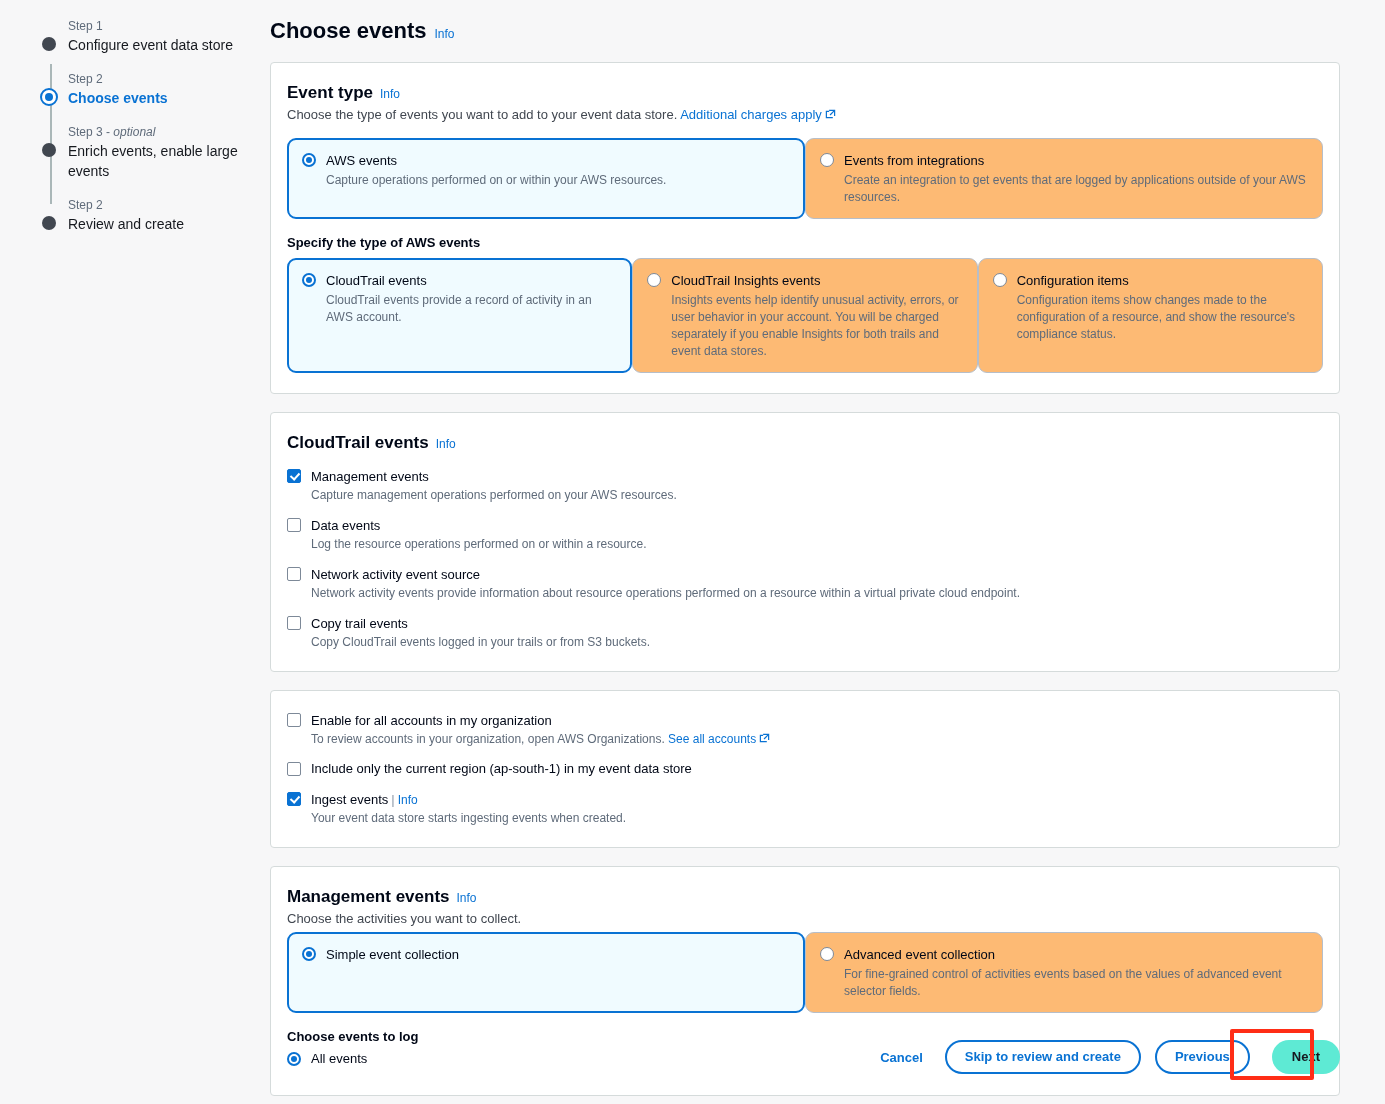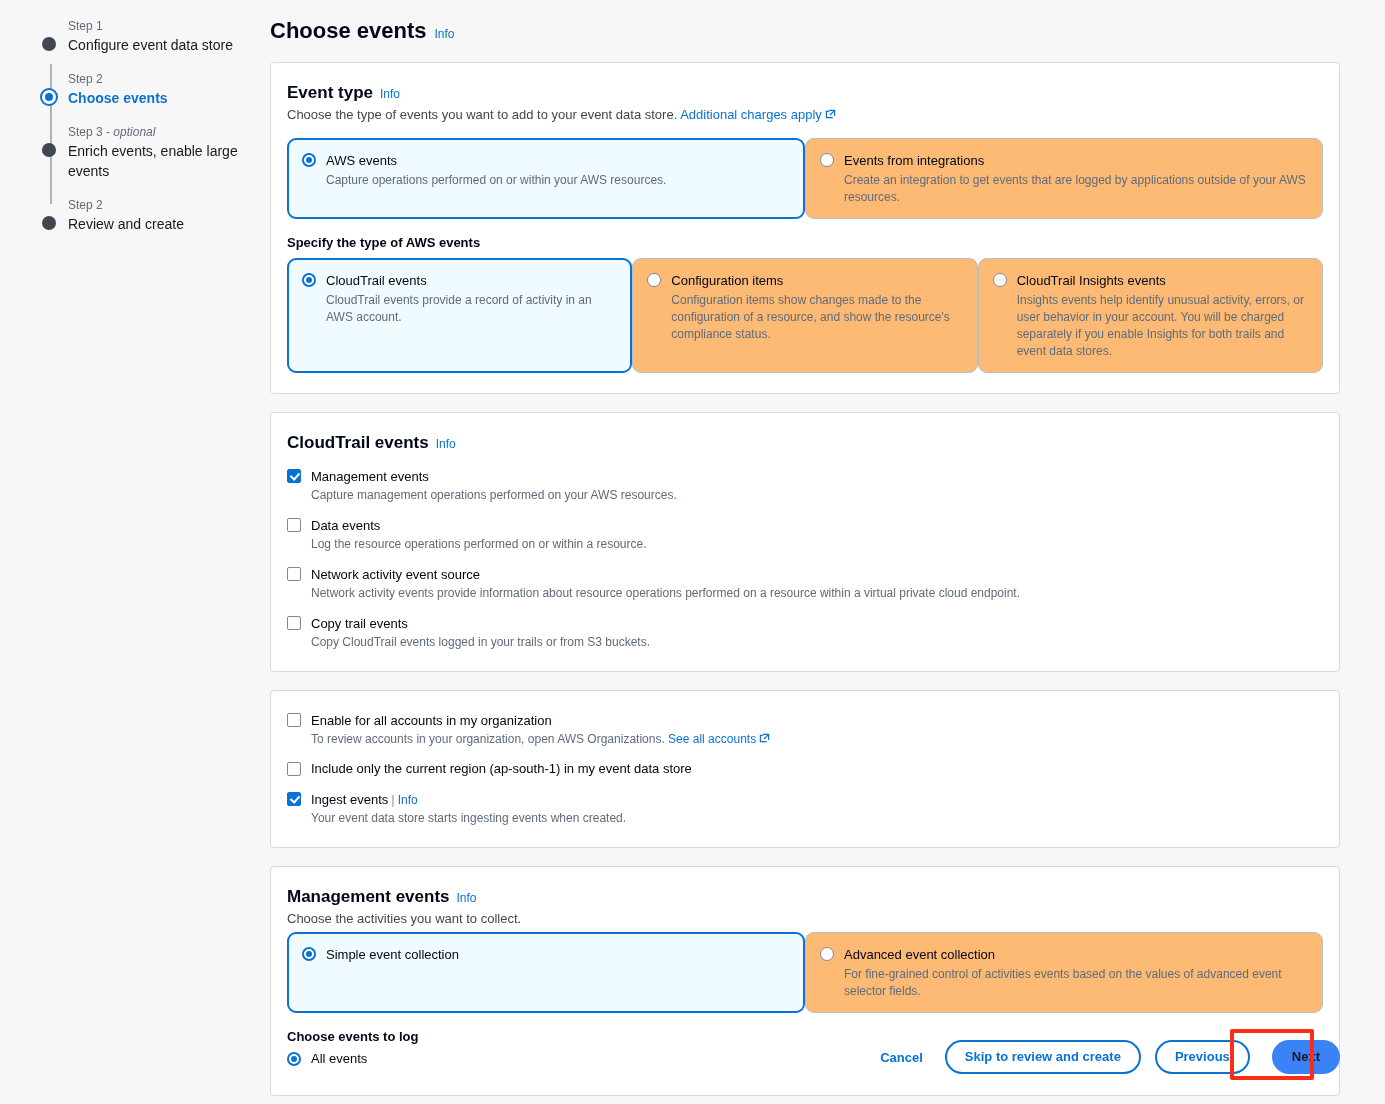--- a/index.html
+++ b/index.html
@@ -131,21 +131,21 @@
     font-size: 13px; font-weight: bold; color: #0972d3;
     background: none; border: none; cursor: pointer; padding: 6px 8px;
   }
   .btn-norm {
     font-size: 13px; font-weight: bold; color: #0972d3;
     background: #fff; border: 2px solid #0972d3; border-radius: 18px;
     padding: 6px 18px; cursor: pointer; line-height: 18px;
   }
   .btn-prim {
     font-size: 13px; font-weight: bold; color: #16191f;
-    background: #3b82f6; border: none; border-radius: 18px;
+    background: #5eead4; border: none; border-radius: 18px;
     padding: 8px 20px; cursor: pointer; line-height: 18px;
   }
   .next-wrap { position: relative; }
   .hilite {
     position: absolute; left: -42px; top: -11px;
     width: 84px; height: 51px;
     border: 4px solid #ff2d16; border-radius: 2px;
     pointer-events: none;
   }
   .next-wrap { margin-left: 8px; }
@@ -226,29 +226,29 @@
         <div class="tile sel">
           <span class="radio on"></span>
           <span>
             <span class="tile-tl">CloudTrail events</span>
             <div class="tile-ds">CloudTrail events provide a record of activity in an AWS account.</div>
           </span>
         </div>
         <div class="tile">
           <span class="radio"></span>
           <span>
+            <span class="tile-tl">CloudTrail Insights events</span>
+            <div class="tile-ds">Insights events help identify unusual activity, errors, or user behavior in your account. You will be charged separately if you enable Insights for both trails and event data stores.</div>
+          </span>
+        </div>
+        <div class="tile">
+          <span class="radio"></span>
+          <span>
             <span class="tile-tl">Configuration items</span>
             <div class="tile-ds">Configuration items show changes made to the configuration of a resource, and show the resource's compliance status.</div>
-          </span>
-        </div>
-        <div class="tile">
-          <span class="radio"></span>
-          <span>
-            <span class="tile-tl">CloudTrail Insights events</span>
-            <div class="tile-ds">Insights events help identify unusual activity, errors, or user behavior in your account. You will be charged separately if you enable Insights for both trails and event data stores.</div>
           </span>
         </div>
       </div>
     </div>
 
     <div class="panel">
       <div class="panel-h2" style="margin-bottom:14px;">
         <span>CloudTrail events</span>
         <span class="info-link">Info</span>
       </div>

